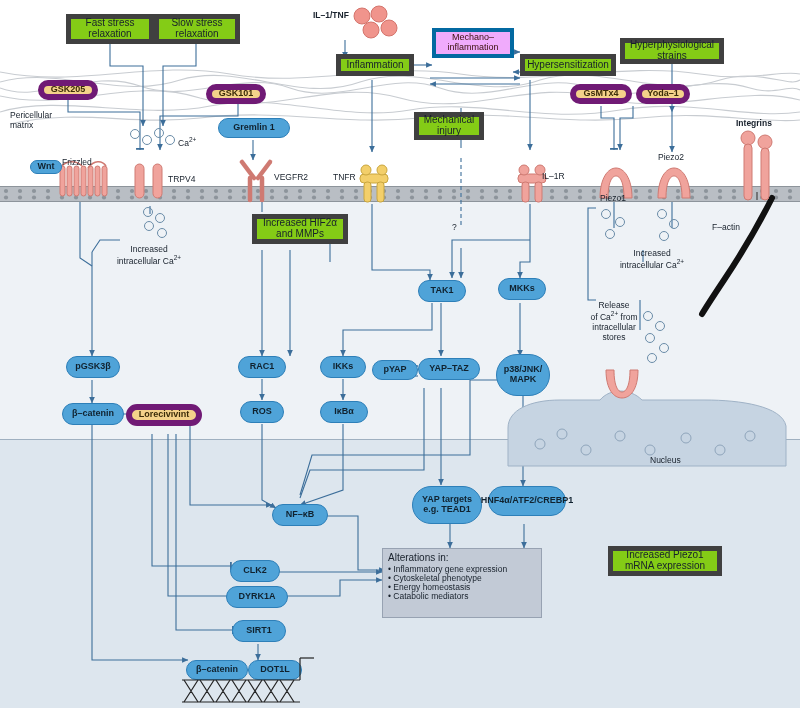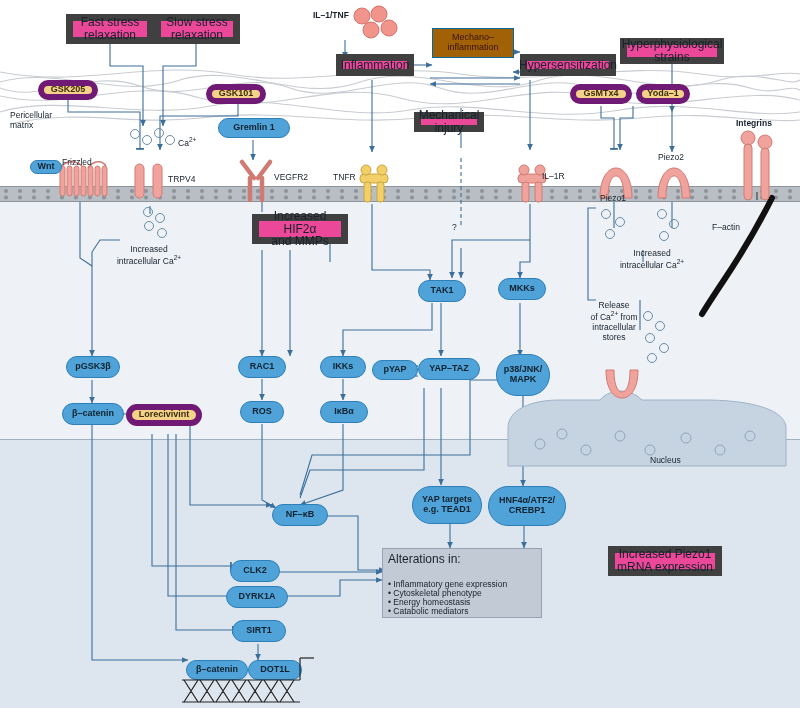--- a/index.html
+++ b/index.html
@@ -16,22 +16,22 @@
 
   .pcm{position:absolute;left:0;top:60px;width:800px;height:66px;}
 
   
   .node{position:absolute;box-sizing:border-box;display:flex;align-items:center;justify-content:center;
         text-align:center;line-height:1.08;color:#1b2733;}
   .pill{border-radius:999px;background:#4fa3d8;border:1px solid #2d7fb8;color:#10222f;
         font-size:9px;font-weight:bold;}
   .drug{border-radius:999px;background:#f4d28a;border:6px solid #701a75;color:#3a2b08;
         font-size:9px;font-weight:bold;}
-  .box{background:#ec4899;border:7px solid #404040;font-size:12px;color:#17202b;}
-  .boxpink{background:#a16207;border:1px solid #0369a1;font-size:9px;color:#3a100c;}
+  .box{background:#84cc16;border:5px solid #404040;font-size:10px;color:#17202b;}
+  .boxpink{background:#f0abfc;border:4px solid #0369a1;font-size:9px;color:#3a100c;}
   .boxlist{background:#c2cad6;border:1px solid #97a2b2;font-size:8.5px;color:#17202b;
            text-align:left;justify-content:flex-start;align-items:flex-start;padding:4px 5px;}
   .plain{font-size:8.5px;color:#17202b;background:transparent;}
 
   
   .recv{position:absolute;}
   svg{overflow:visible;}
   .lbl{position:absolute;font-size:8.5px;color:#17202b;}
   .lbl.b{font-weight:bold;}
   .sup{font-size:6.5px;vertical-align:super;}
@@ -473,21 +473,21 @@
     <span>Mechano–</span>
     <span>inflammation</span>
   </div>
   <div class="node box" style="left:520px;top:54px;width:96px;height:22px;justify-content:center;">
     <span>Hypersensitization</span>
   </div>
   <div class="node box" style="left:620px;top:38px;width:104px;height:26px;flex-direction:column;">
     <span>Hyperphysiological</span>
     <span>strains</span>
   </div>
-  <div class="node box" style="left:414px;top:112px;width:70px;height:20px;flex-direction:column;">
+  <div class="node box" style="left:414px;top:112px;width:70px;height:28px;flex-direction:column;">
     <span>Mechanical</span>
     <span>injury</span>
   </div>
   <div class="lbl" style="left:452px;top:222px;">?</div>
 
   <div class="plain" style="position:absolute;left:10px;top:110px;width:80px;">
     <div>Pericellular</div>
     <div>matrix</div>
   </div>
 
@@ -550,21 +550,21 @@
   </div>
 
   <div class="node pill" style="left:272px;top:504px;width:56px;height:22px;">
       <span>NF–κB</span>
     </div>
 
   <div class="node pill" style="left:412px;top:486px;width:70px;height:38px;flex-direction:column;border-radius:22px;">
     <span>YAP targets</span>
     <span>e.g. TEAD1</span>
   </div>
-  <div class="node pill" style="left:488px;top:486px;width:78px;height:40px;flex-direction:column;border-radius:22px;">
+  <div class="node pill" style="left:488px;top:486px;width:78px;height:30px;border-radius:22px;">
     <span>HNF4α/ATF2/</span>
     <span>CREBP1</span>
   </div>
 
   <div class="node pill" style="left:230px;top:560px;width:50px;height:22px;">
       <span>CLK2</span>
     </div>
   <div class="node pill" style="left:226px;top:586px;width:62px;height:22px;">
       <span>DYRK1A</span>
     </div>
@@ -578,21 +578,21 @@
   <div class="node pill" style="left:248px;top:660px;width:54px;height:20px;">
       <span>DOT1L</span>
     </div>
 
   <div class="node box" style="left:252px;top:214px;width:96px;height:30px;flex-direction:column;">
     <span>Increased HIF2α</span>
     <span>and MMPs</span>
   </div>
 
   <div class="node boxlist" style="left:382px;top:548px;width:160px;height:70px;flex-direction:column;">
-    <div style="font-size:12px;margin-bottom:14px;">Alterations in:</div>
+    <div style="font-size:10px;margin-bottom:1px;">Alterations in:</div>
     <div>• Inflammatory gene expression</div>
     <div>• Cytoskeletal phenotype</div>
     <div>• Energy homeostasis</div>
     <div>• Catabolic mediators</div>
   </div>
 
   <div class="node box" style="left:608px;top:546px;width:114px;height:30px;flex-direction:column;">
     <span>Increased Piezo1</span>
     <span>mRNA expression</span>
   </div>

